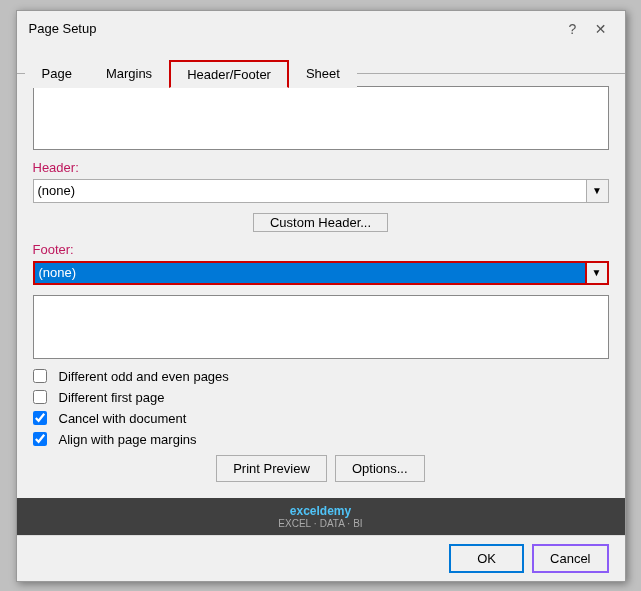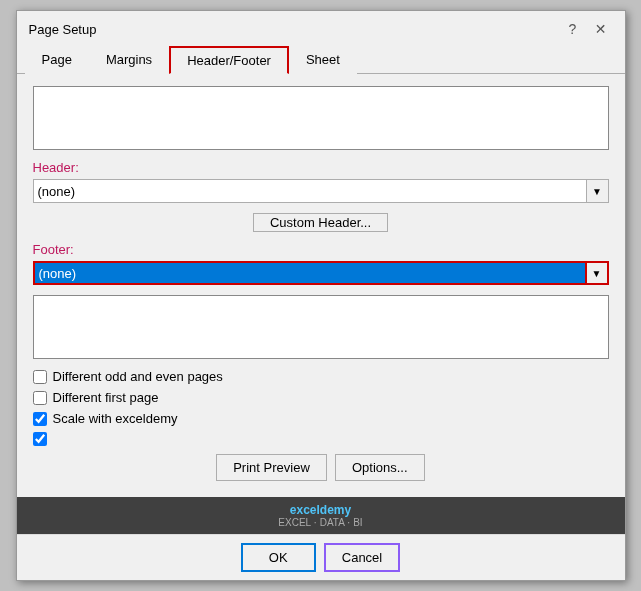--- a/index.html
+++ b/index.html
@@ -56,21 +56,21 @@
       margin-top: 2px;
     }
     .tab {
       padding: 5px 16px;
       border: 1px solid transparent;
       border-bottom: none;
       cursor: pointer;
       font-size: 13px;
       background: #f0f0f0;
       position: relative;
-      top: 1px;
+      top: 15px;
     }
     .tab.active {
       background: #f0f0f0;
       border: 2px solid #cc0000;
       border-bottom: 1px solid #f0f0f0;
       z-index: 2;
     }
     .dialog-body {
       padding: 12px 16px;
       background: #f0f0f0;
@@ -155,21 +155,21 @@
     }
     .footer-preview-box {
       border: 1px solid #888;
       background: white;
       height: 64px;
       margin-bottom: 10px;
     }
     .checkbox-row {
       display: flex;
       align-items: center;
-      gap: 6px;
+      gap: 12px;
       margin-bottom: 6px;
     }
     .checkbox-row input[type=checkbox] {
       width: 14px;
       height: 14px;
       cursor: pointer;
     }
     .checkbox-label {
       font-size: 13px;
       color: #000;
@@ -186,21 +186,21 @@
       border: 1px solid #adadad;
       background: #f0f0f0;
       cursor: pointer;
       font-size: 13px;
       min-width: 90px;
     }
     .dialog-footer {
       padding: 8px 16px;
       border-top: 1px solid #ddd;
       display: flex;
-      justify-content: center;
+      justify-content: flex-end;
       gap: 8px;
       background: #f0f0f0;
     }
     .ok-btn {
       padding: 5px 24px;
       border: 2px solid #0078d7;
       background: #f0f0f0;
       cursor: pointer;
       font-size: 13px;
       min-width: 75px;
@@ -280,24 +280,25 @@
     <div class="checkbox-row">
       <input type="checkbox" id="odd-even" style="">
       <label class="checkbox-label" for="odd-even">Different odd and even pages</label>
     </div>
     <div class="checkbox-row">
       <input type="checkbox" id="first-page" style="">
       <label class="checkbox-label" for="first-page">Different first page</label>
     </div>
     <div class="checkbox-row">
       <input type="checkbox" id="scale" checked="" style="">
-      <label class="checkbox-label" for="scale">Scale with exceldemy</label>
+      <label class="checkbox-label" for="scale">Cancel with document</label>
     </div>
     <div class="checkbox-row">
       <input type="checkbox" id="align" checked="" style="">
+      <label class="checkbox-label" for="align">Align with page margins</label>
     </div>
 
     <div class="bottom-actions">
       <button class="action-btn">Print Preview</button>
       <button class="action-btn">Options...</button>
     </div>
   </div>
 
   <div class="exceldemy-bar">
     <span>exceldemy</span>

